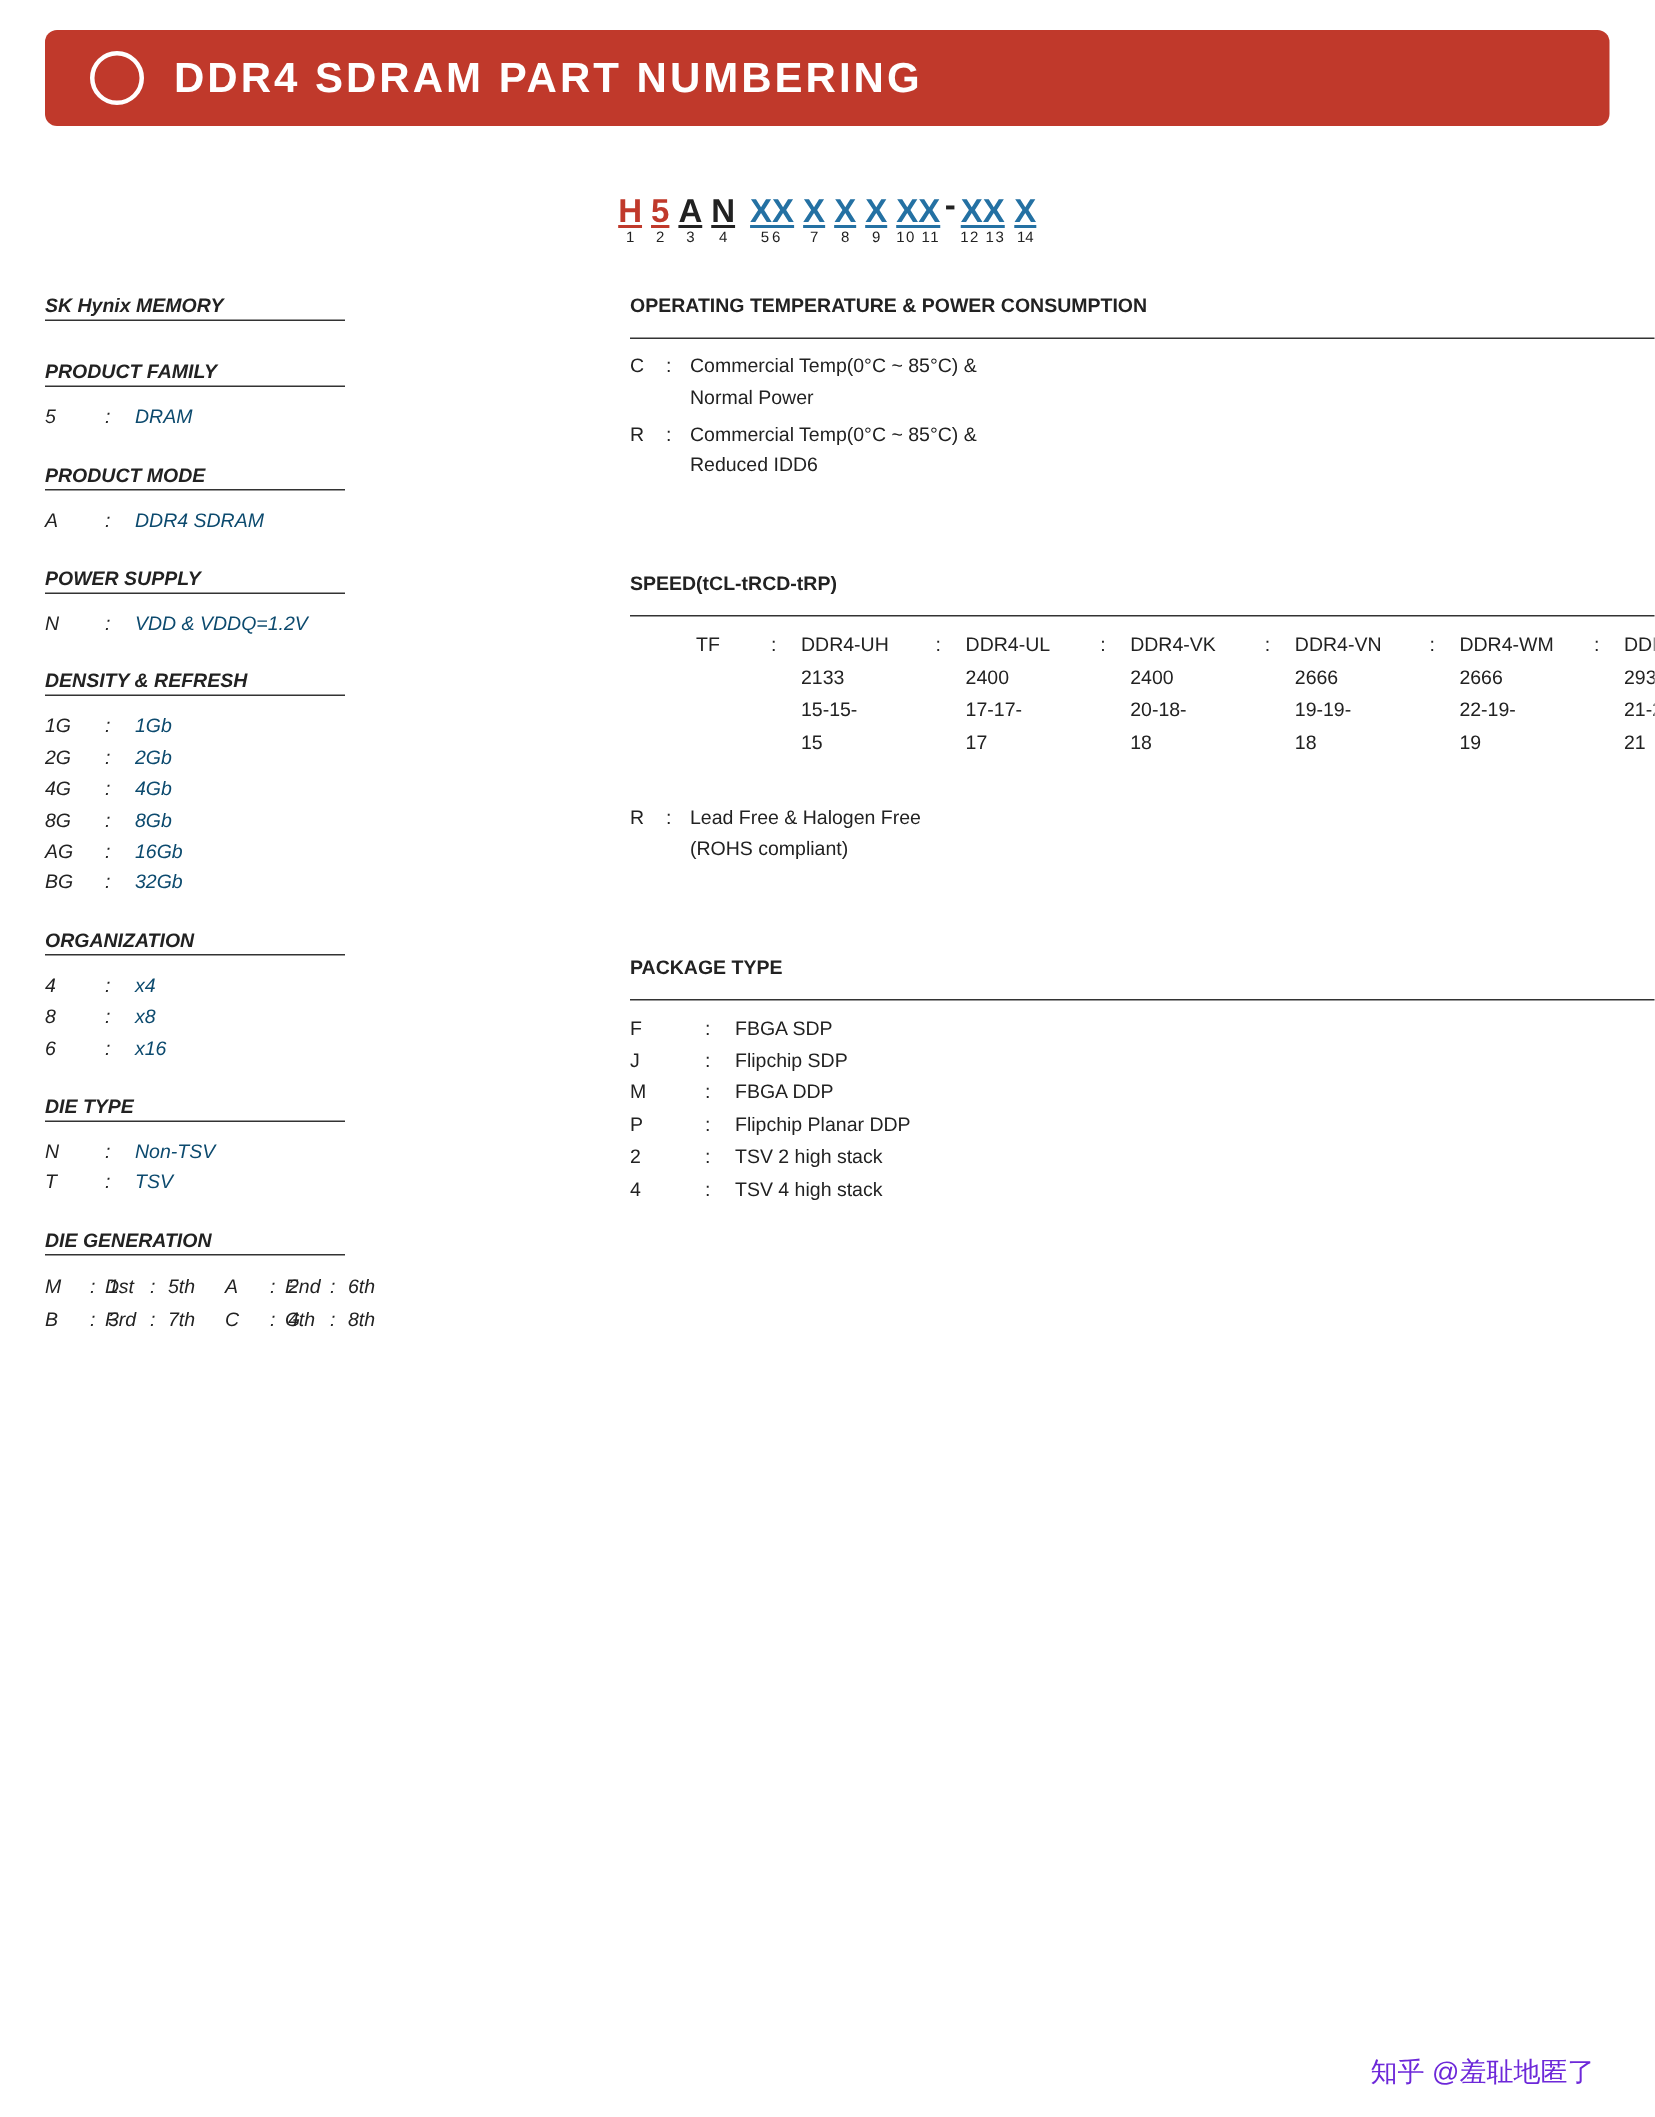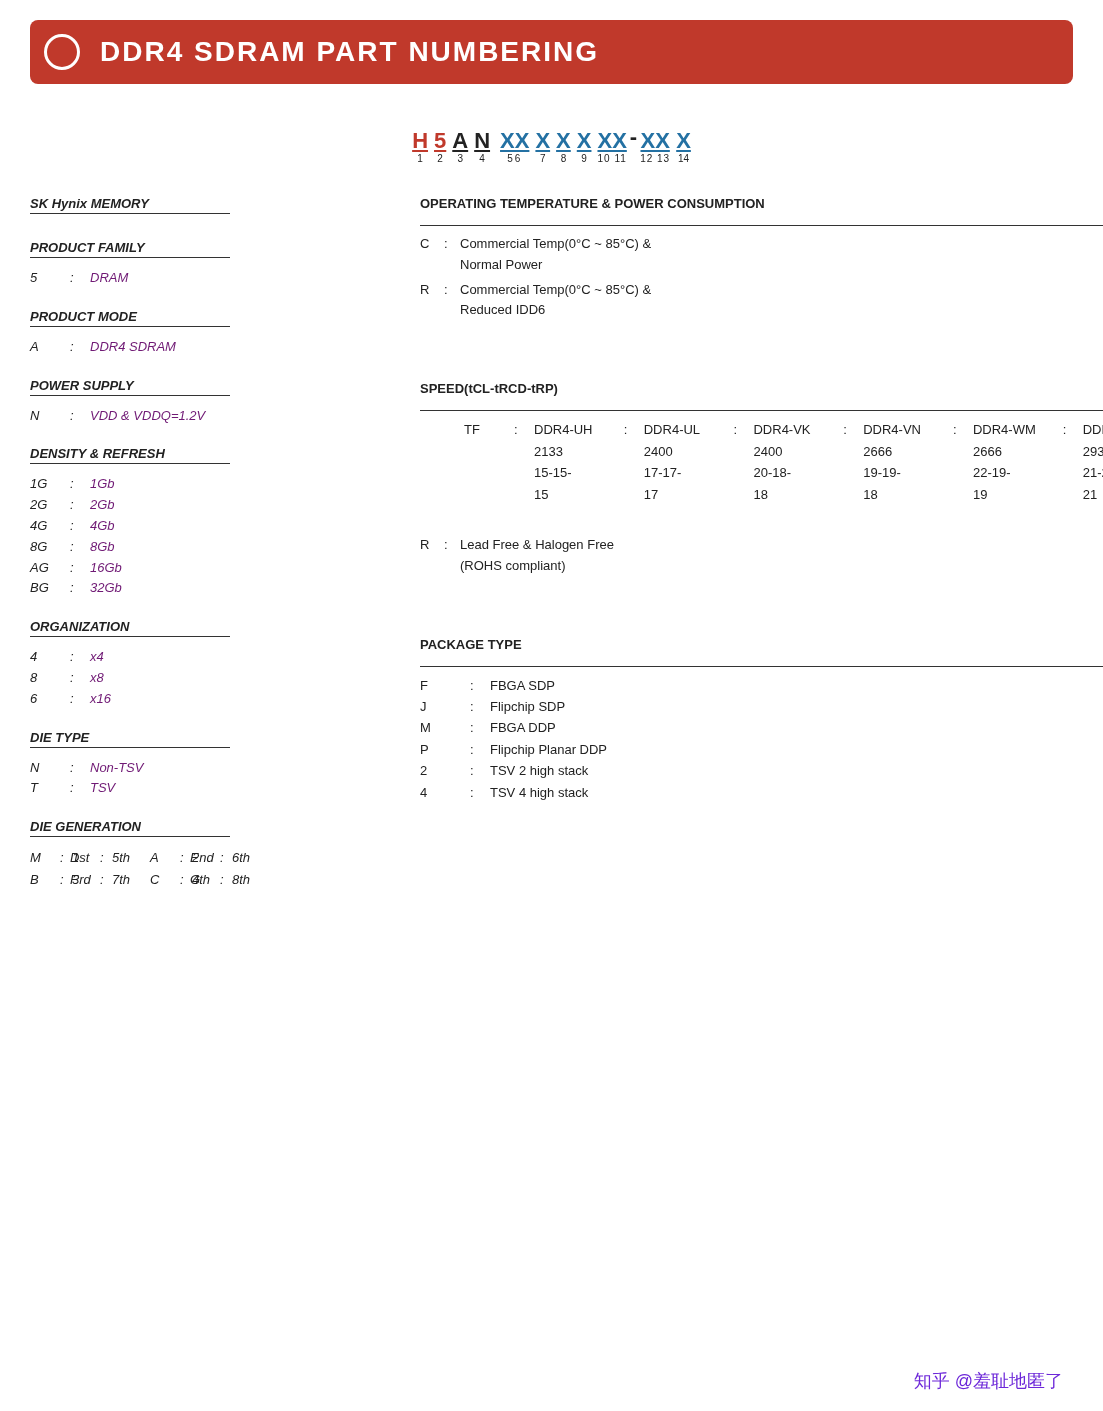--- a/index.html
+++ b/index.html
@@ -16,21 +16,21 @@
       min-height: 1411px;
       padding: 20px 30px 40px 30px;
       position: relative;
     }
     
     .header-bar {
       background: #c0392b;
       border-radius: 8px;
       display: flex;
       align-items: center;
-      padding: 14px 14px;
+      padding: 14px 30px;
       margin-bottom: 30px;
     }
     .header-circle {
       width: 36px;
       height: 36px;
       border-radius: 50%;
       border: 3px solid #fff;
       background: transparent;
       margin-right: 20px;
       flex-shrink: 0;
@@ -94,21 +94,21 @@
     }
     .item-key {
       min-width: 40px;
       color: #222;
     }
     .item-sep {
       min-width: 20px;
       color: #222;
     }
     .item-val {
-      color: #701a75;
+      color: #0c4a6e;
     }
 
     
     .right-section {
       margin-bottom: 28px;
     }
     .right-section-title {
       font-weight: bold;
       font-size: 13px;
       text-align: left;

